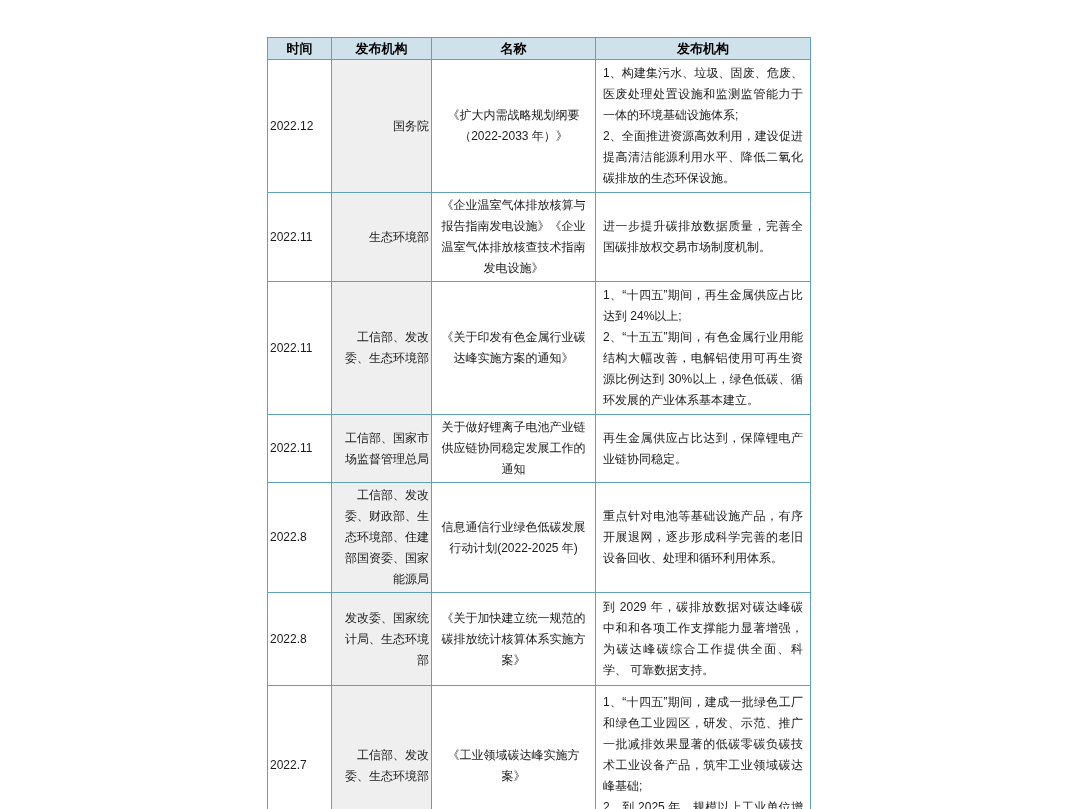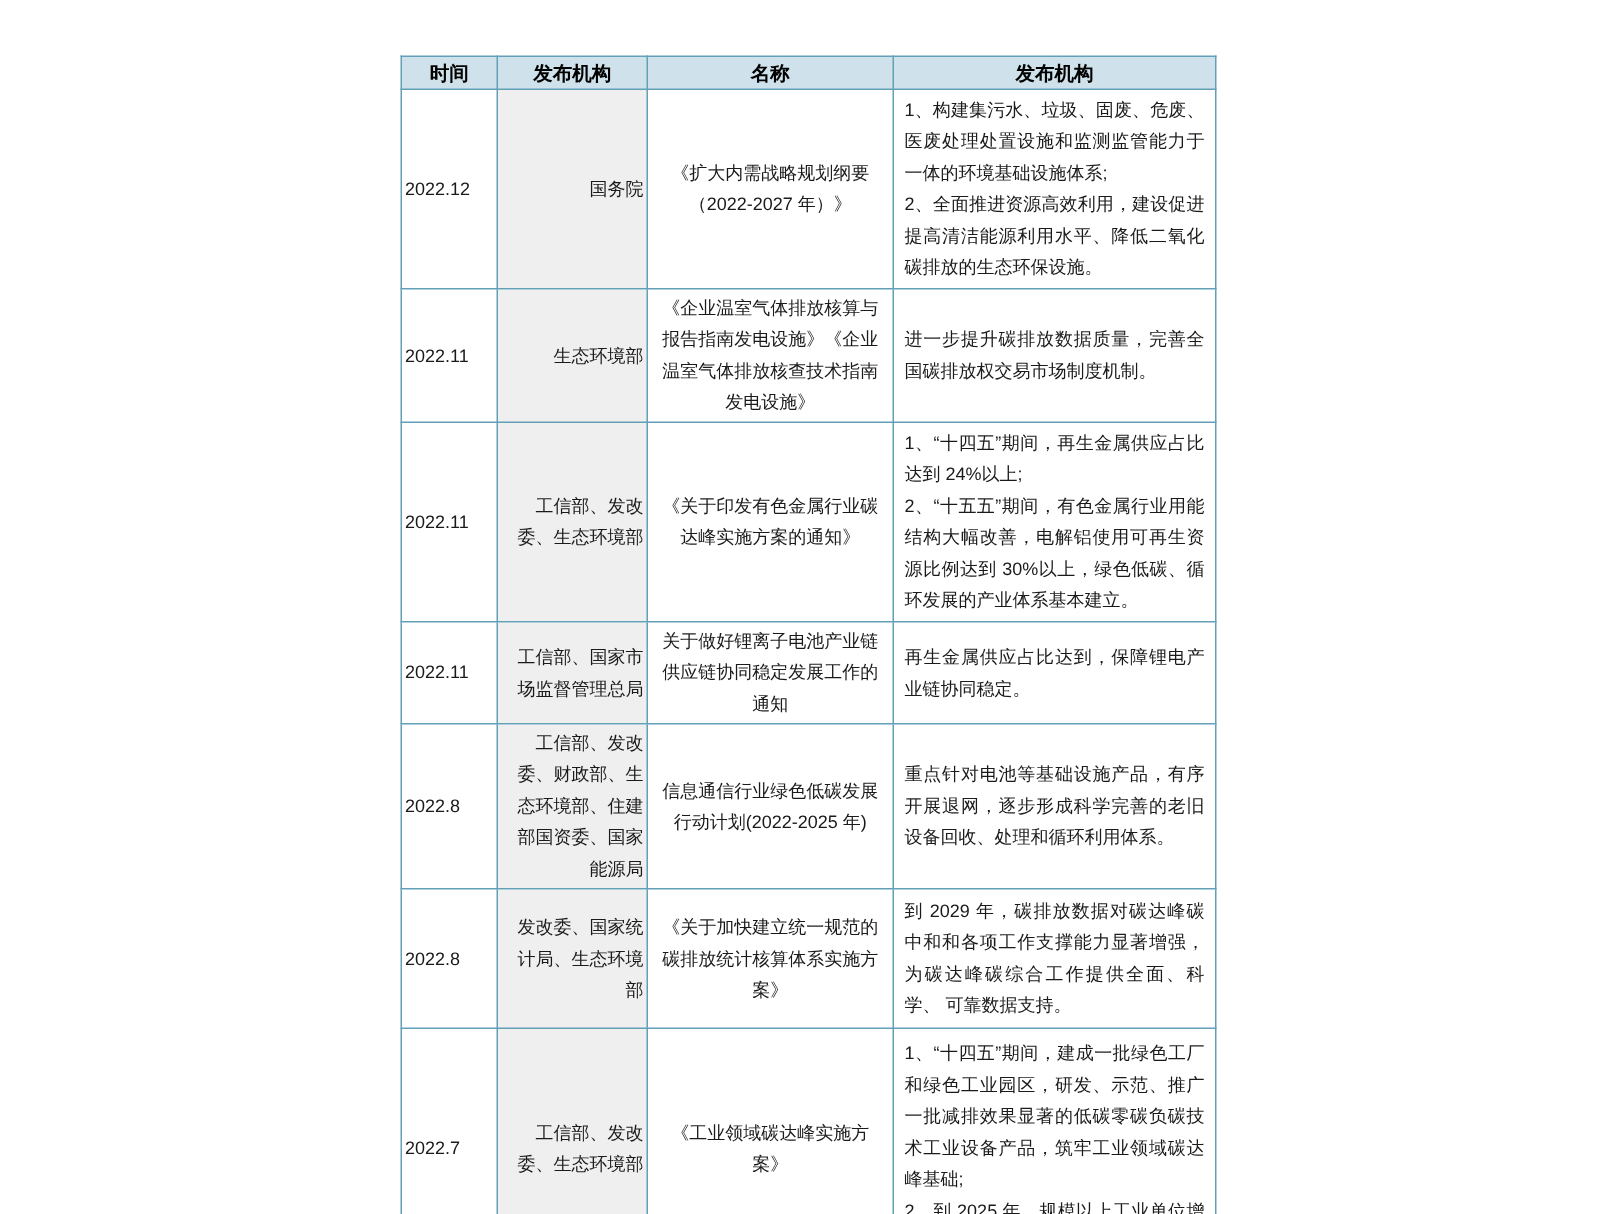--- a/index.html
+++ b/index.html
@@ -43,21 +43,21 @@
         <th>时间</th>
         <th>发布机构</th>
         <th>名称</th>
         <th>发布机构</th>
       </tr>
     </thead>
     <tbody>
       <tr class="r1">
         <td class="c-time">2022.12</td>
         <td class="c-agency">国务院</td>
-        <td class="c-name">《扩大内需战略规划纲要（2022-2027 年）》</td>
+        <td class="c-name">《扩大内需战略规划纲要（2022-2033 年）》</td>
         <td class="c-kw">1、构建集污水、垃圾、固废、危废、医废处理处置设施和监测监管能力于一体的环境基础设施体系;
 2、全面推进资源高效利用，建设促进提高清洁能源利用水平、降低二氧化碳排放的生态环保设施。</td>
       </tr>
       <tr class="r2">
         <td class="c-time">2022.11</td>
         <td class="c-agency">生态环境部</td>
         <td class="c-name">《企业温室气体排放核算与报告指南发电设施》《企业温室气体排放核查技术指南发电设施》</td>
         <td class="c-kw">进一步提升碳排放数据质量，完善全国碳排放权交易市场制度机制。</td>
       </tr>
       <tr class="r3">

